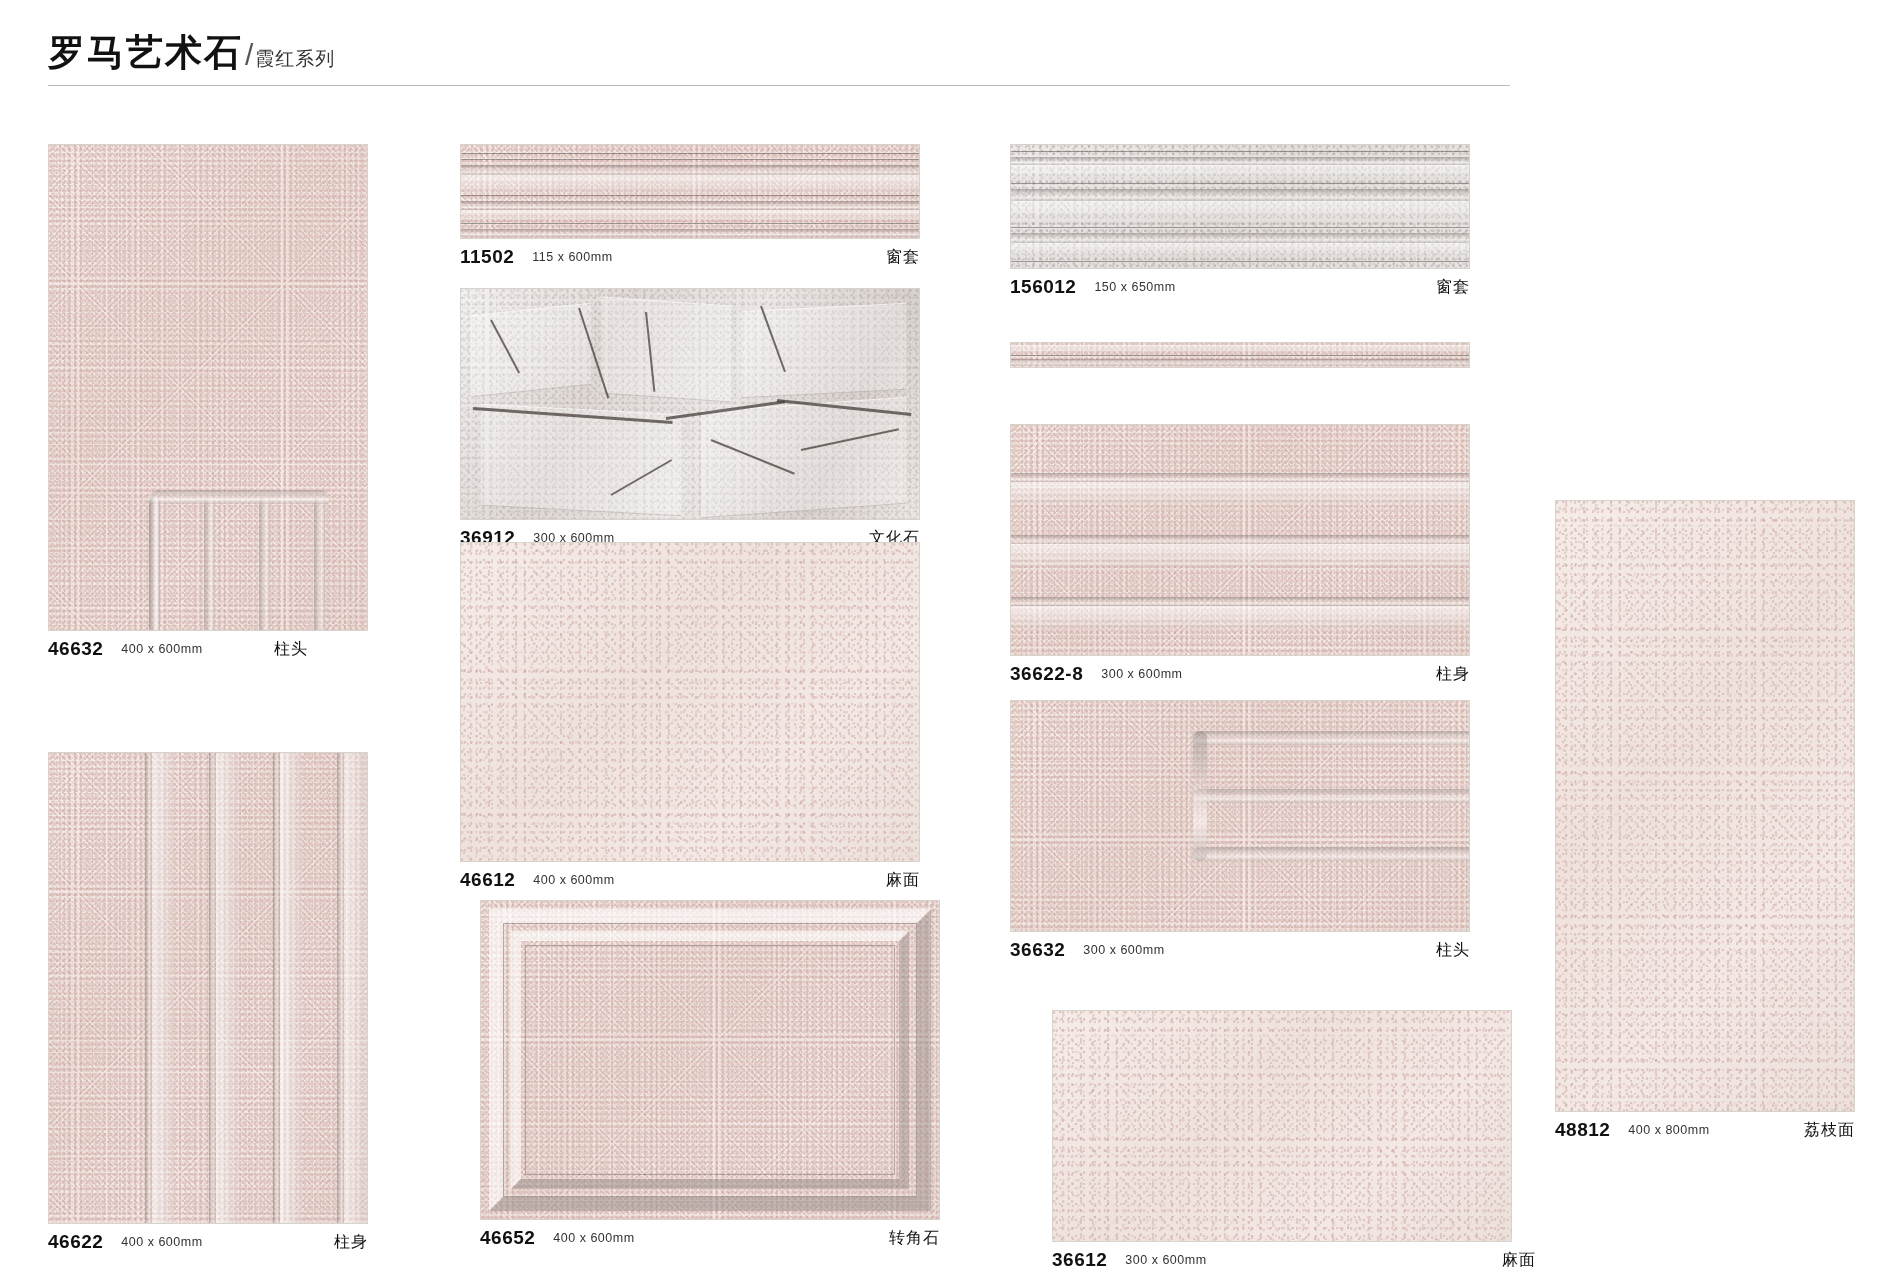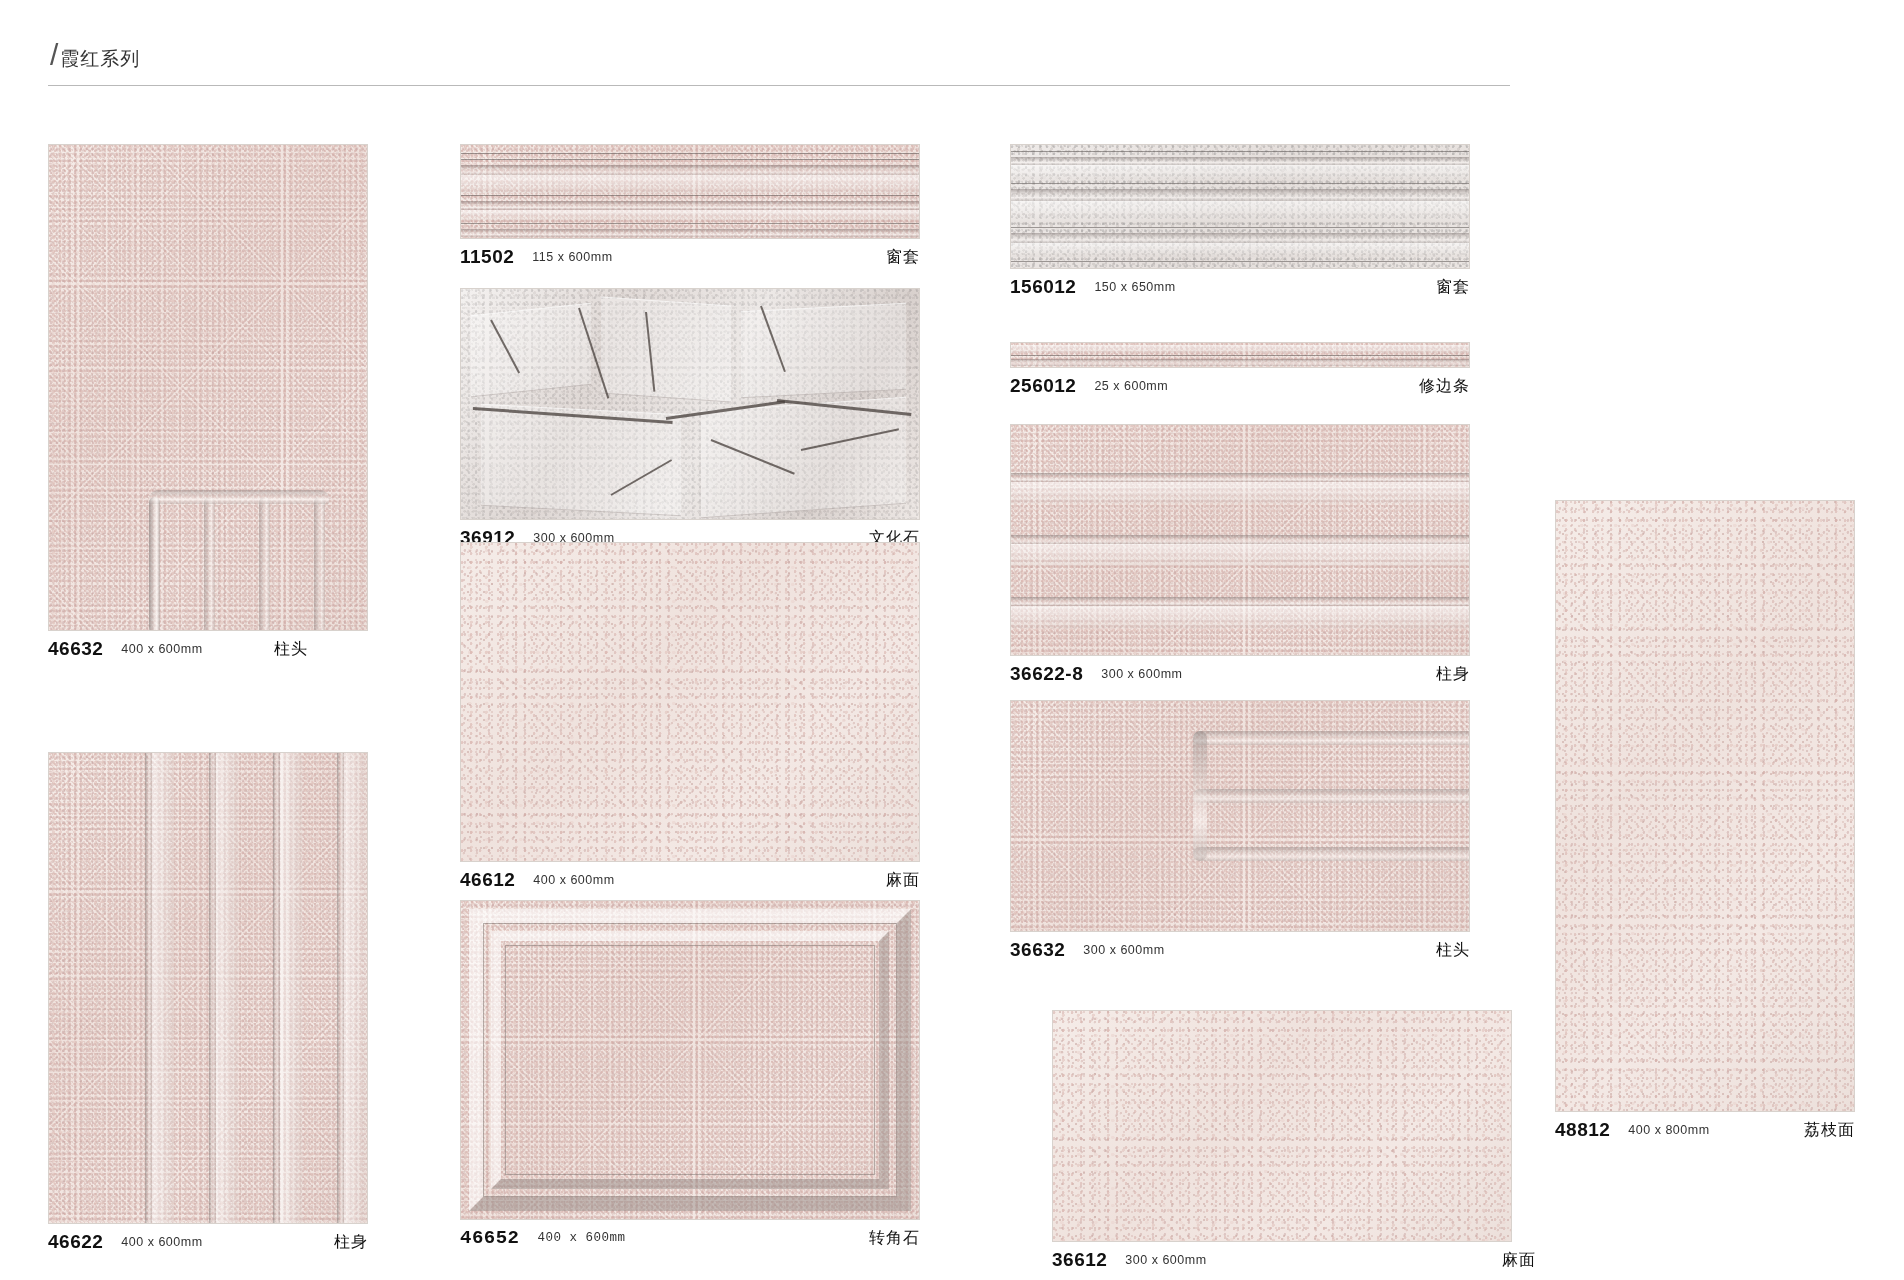--- a/index.html
+++ b/index.html
@@ -202,20 +202,21 @@
     background: rgba(255,255,255,0.30);
     border-top: 1px solid rgba(255,255,255,0.55);
     border-bottom: 1px solid rgba(140,128,124,0.35);
   }
 </style>
 </head>
 <body>
 
 <div class="header">
   <div class="title-row">
+    <span class="title-main">罗马艺术石</span>
     <span class="title-slash">/</span>
     <span class="title-sub">霞红系列</span>
   </div>
 </div>
 <div class="header-rule"></div>
 
 <div class="item" style="left:48px; top:144px; width:260px;">
   <div class="swatch" style="width:320px; height:487px;">
     <div class="stone fine"></div>
     <div class="slot-v" style="left:100px; top:352px; width:11px; bottom:-20px;"></div>
@@ -302,21 +303,21 @@
   <div class="swatch" style="width:460px; height:320px;">
     <div class="stone coarse"></div>
   </div>
   <div class="caption">
     <span class="code">46612</span>
     <span class="size">400 x 600mm</span>
     <span class="usage">麻面</span>
   </div>
 </div>
 
-<div class="item" style="left:460px; top:900px; width:460px;font-family:Liberation Mono, monospace;">
+<div class="item" style="left:480px; top:900px; width:460px;">
   <div class="swatch" style="width:460px; height:320px;">
     <div class="stone fine"></div>
     <div class="frame-outer" style="left:8px; top:8px; right:8px; bottom:8px; border-width:14px;"></div>
     <div class="frame-line" style="left:22px; top:22px; right:22px; bottom:22px;"></div>
     <div class="frame-outer" style="left:30px; top:30px; right:30px; bottom:30px; border-width:10px;"></div>
     <div class="frame-line" style="left:44px; top:44px; right:44px; bottom:44px;"></div>
   </div>
   <div class="caption">
     <span class="code">46652</span>
     <span class="size">400 x 600mm</span>
@@ -345,25 +346,20 @@
   </div>
 </div>
 
 <div class="item" style="left:1010px; top:342px; width:460px;">
   <div class="swatch" style="width:460px; height:26px;">
     <div class="stone fine"></div>
     <div class="ridge-h" style="top:2px; height:8px;"></div>
     <div class="line-h" style="top:12px;"></div>
     <div class="groove-h" style="top:16px; height:7px;"></div>
   </div>
-  <div class="caption">
-    <span class="code">256012</span>
-    <span class="size">25 x 600mm</span>
-    <span class="usage">修边条</span>
-  </div>
 </div>
 
 <div class="item" style="left:1010px; top:424px; width:460px;">
   <div class="swatch" style="width:460px; height:232px;">
     <div class="stone fine"></div>
     <div class="groove-h" style="top:48px; height:9px;"></div>
     <div class="ridge-h" style="top:57px; height:22px;"></div>
     <div class="groove-h" style="top:110px; height:9px;"></div>
     <div class="ridge-h" style="top:119px; height:22px;"></div>
     <div class="groove-h" style="top:172px; height:9px;"></div>

